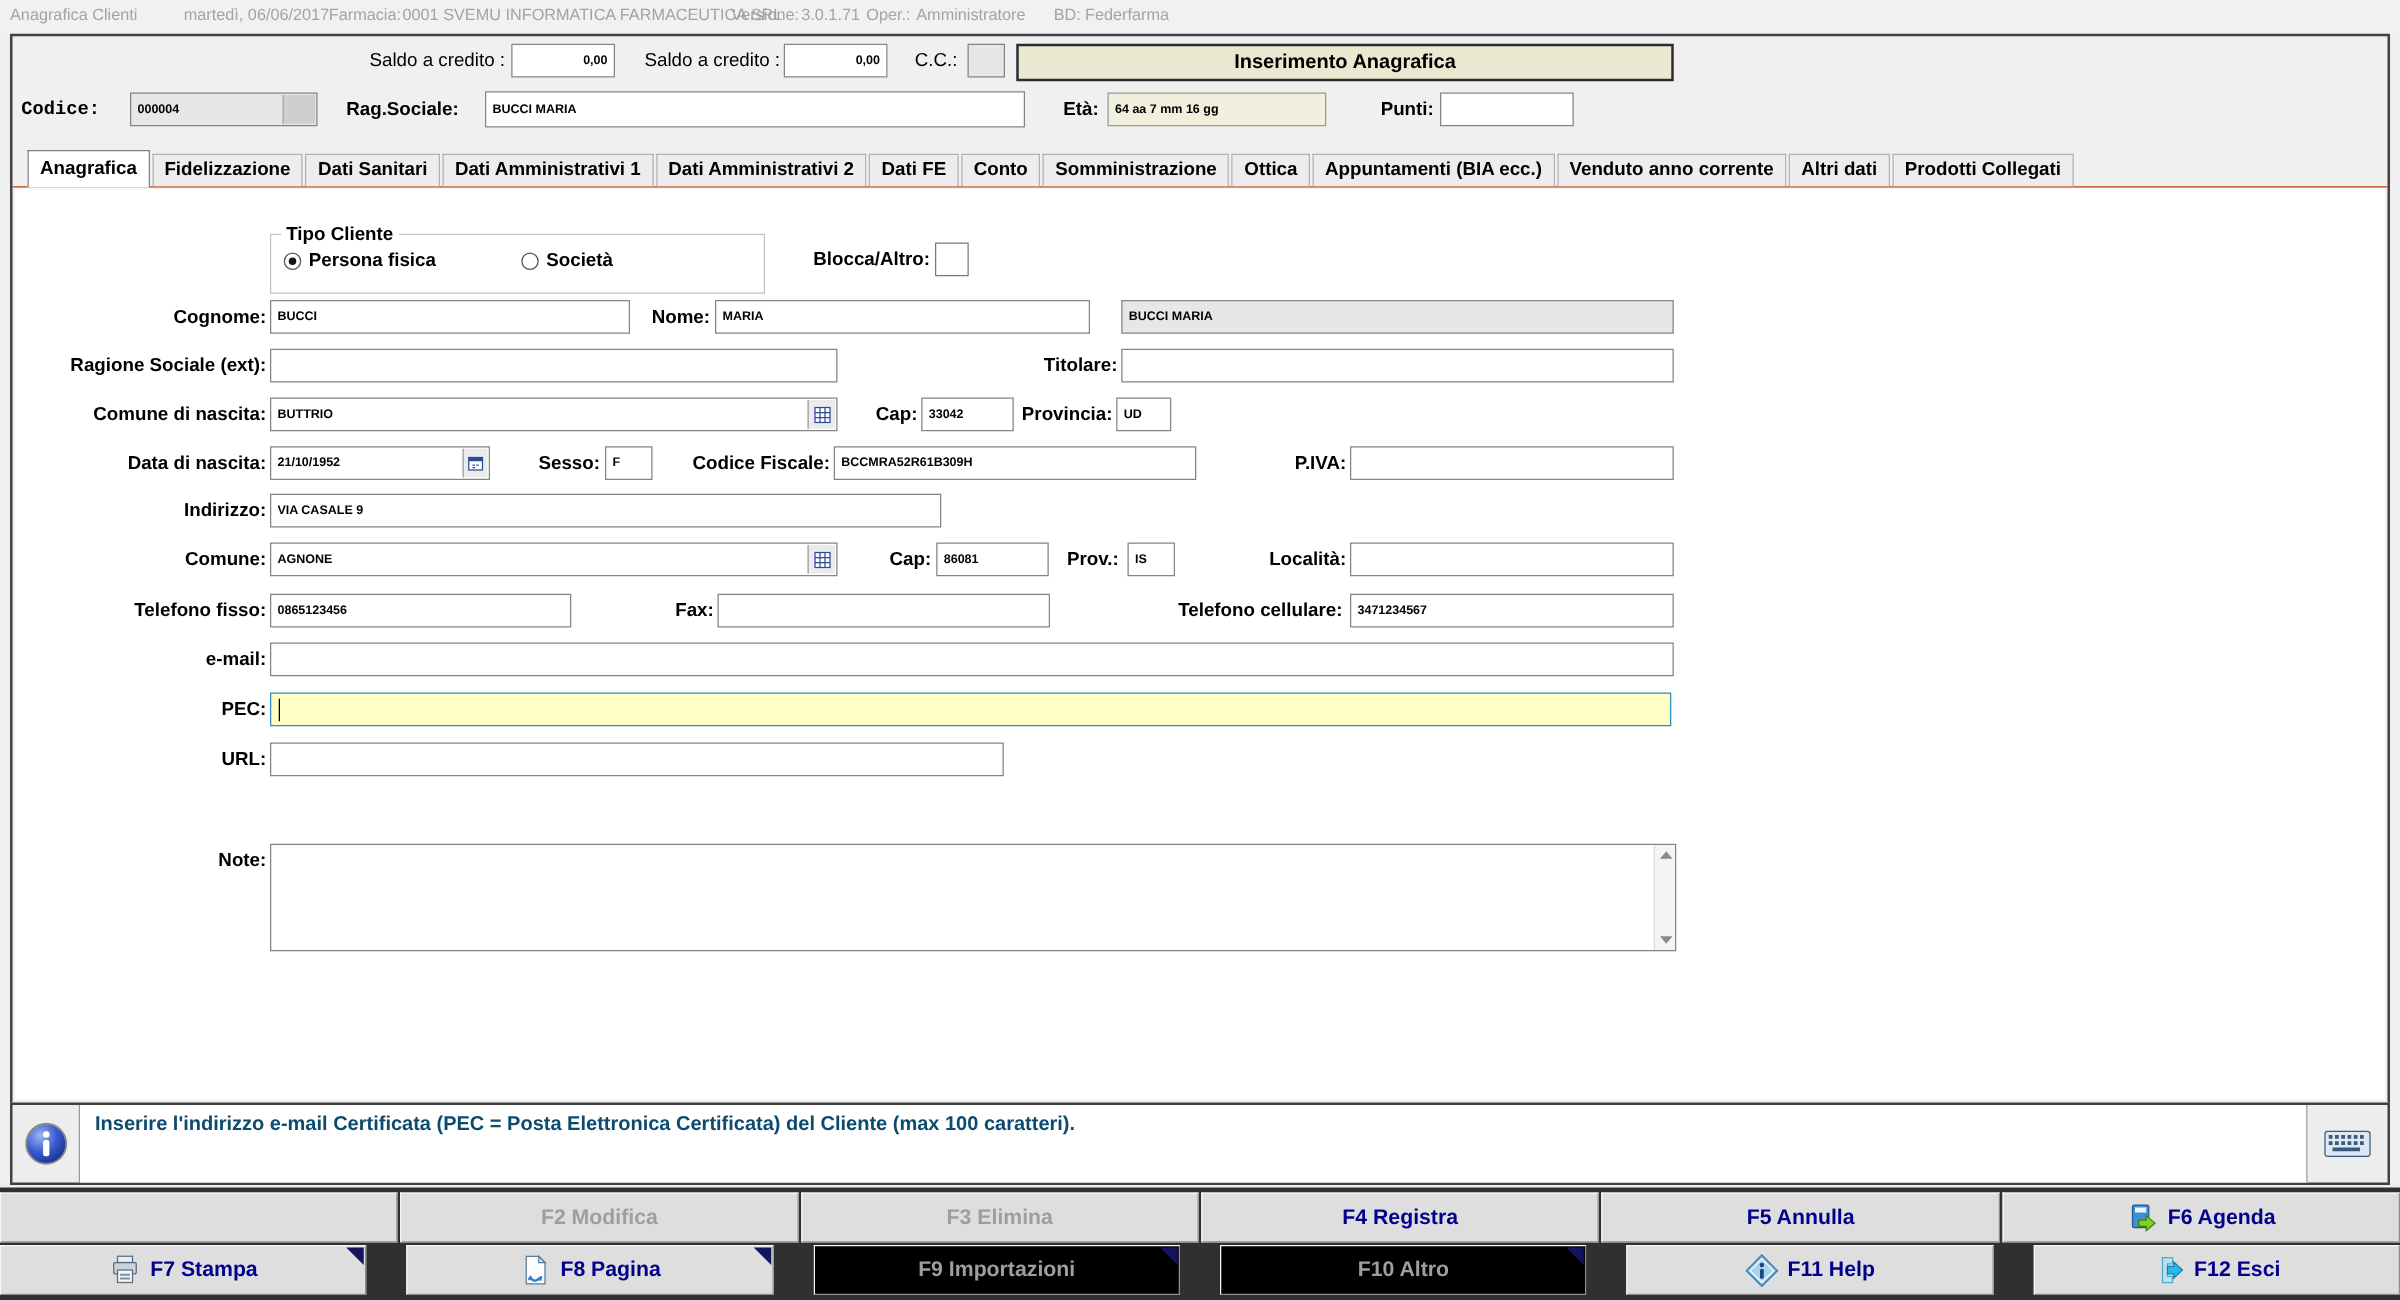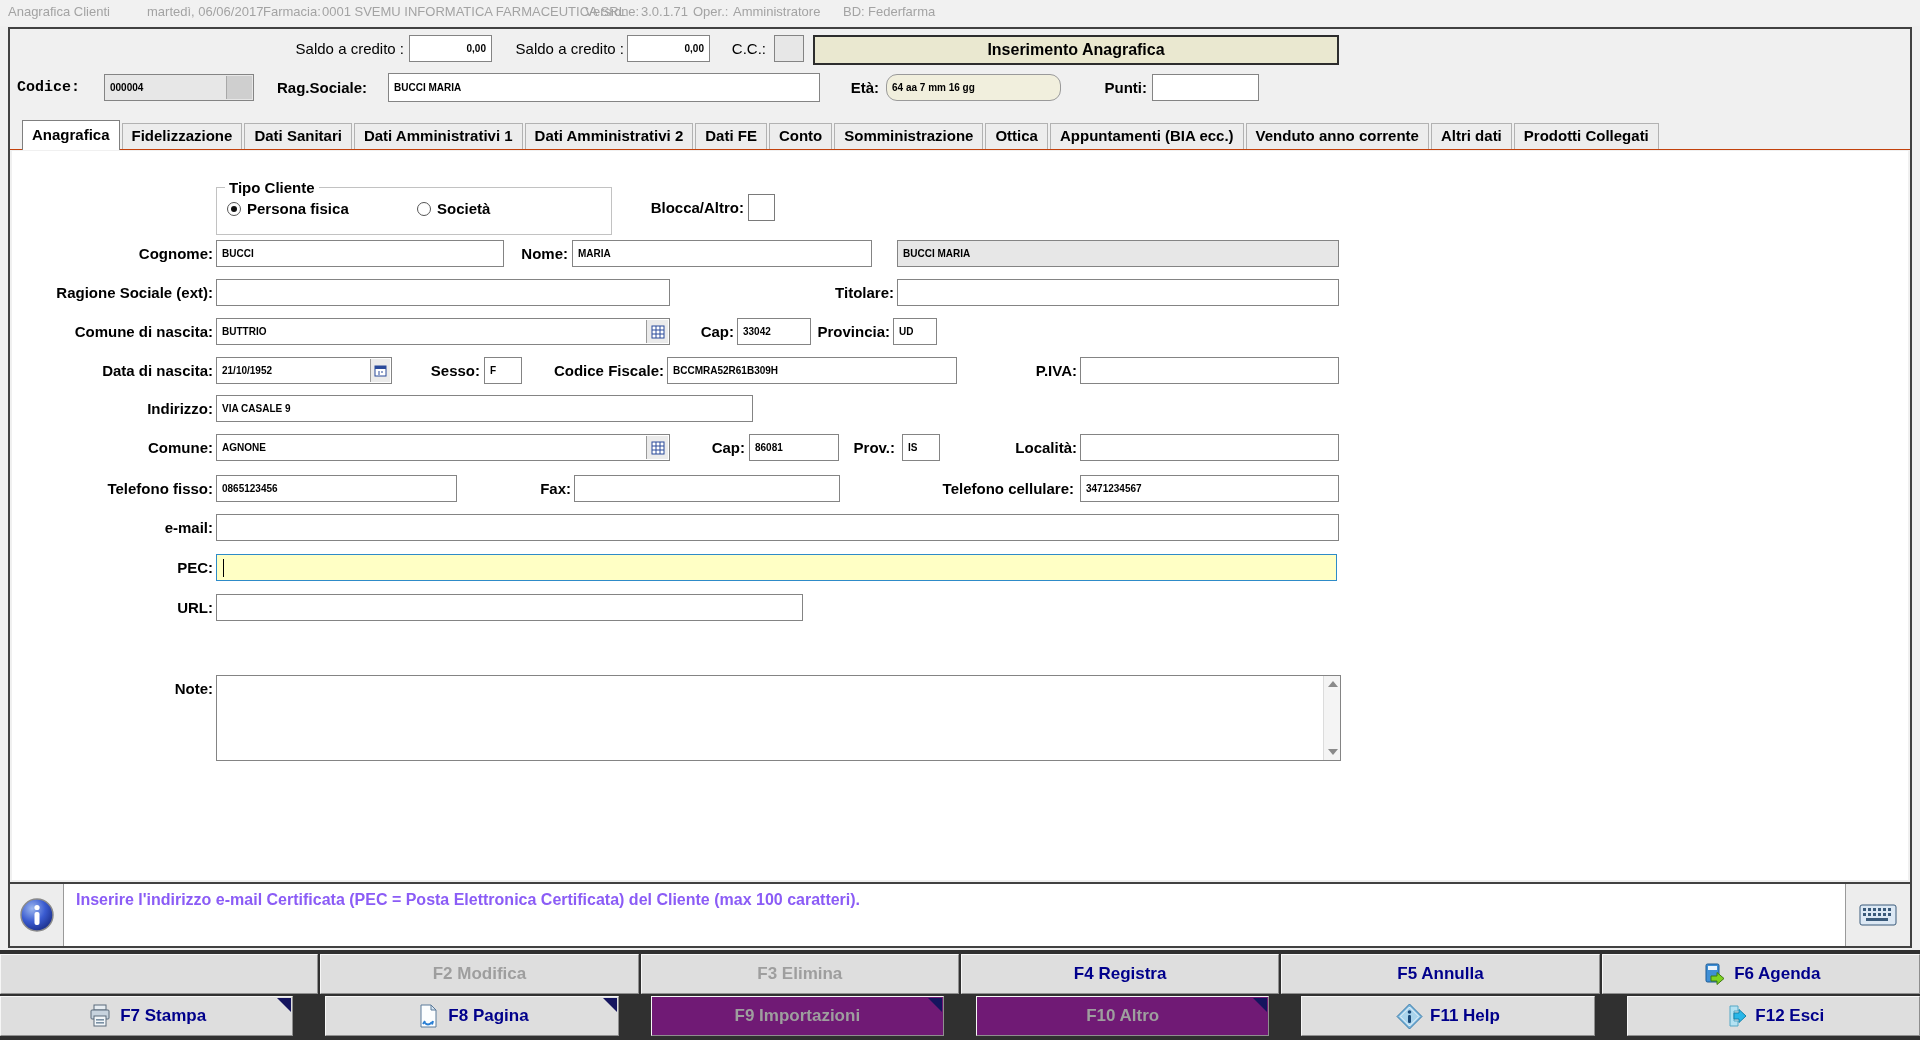--- a/index.html
+++ b/index.html
@@ -15,21 +15,21 @@
     border:2px solid #414141; background:#f0f0f0; }
 
   .lbl { position:absolute; font-weight:bold; font-size:15px; line-height:27px;
     text-align:right; white-space:nowrap; color:#000; }
   .lbl.plain { font-weight:normal; }
   .field { position:absolute; height:27px; border:1px solid #848484; background:#fff;
     font-family:"Liberation Sans", sans-serif; font-weight:bold; font-size:10px;
     padding:0 5px; color:#000; line-height:25px; }
   input.field { outline:none; }
   .field.ro { background:#e7e7e7; }
-  .field.beige { background:#f1efdd; border-color:#9a9a9a;border-radius:11px; }
+  .field.beige { background:#f1efdd; border-color:#9a9a9a; }
   .field.num { text-align:right; }
 
   .banner { position:absolute; left:803px; top:6px; width:526px; height:30px;
     background:#eae8d0; border:2px solid #2d2d2d; text-align:center;
     font-weight:bold; font-size:16px; line-height:26px; }
 
   
   .combo { padding-right:26px; }
   .combo-btn { position:absolute; right:1px; top:1px; width:22px; height:23px;
     background:#ebebeb; border-left:1px solid #9a9a9a; display:flex;
@@ -70,33 +70,33 @@
     border-left:5px solid transparent; border-right:5px solid transparent; }
   .arr.up { top:5px; border-bottom:6px solid #8a8a8a; }
   .arr.dn { bottom:5px; border-top:6px solid #8a8a8a; }
 
   
   .infobar { position:absolute; left:-2px; right:-2px; bottom:-2px; height:66px;
     border:2px solid #414141; background:#ededed; display:flex; }
   .info-icon-cell { width:54px; border-right:1px solid #9a9a9a;
     display:flex; align-items:center; justify-content:center; }
   .info-msg { flex:1; background:#fff; border-right:1px solid #9a9a9a;
-    padding:7px 12px; font-weight:bold; font-size:16px; color:#8b5cf6; }
+    padding:7px 12px; font-weight:bold; font-size:16px; color:#0c4a6e; }
   .kb-cell { width:64px; display:flex; align-items:center; justify-content:center; cursor:pointer; }
 
   
   .fkeys { position:absolute; left:0; top:950px; width:1920px; height:90px; background:#303030; }
   .frow { position:absolute; left:0; width:1920px; height:40px; display:flex; gap:2px; }
   .frow.r1 { top:4px; } .frow.r2 { top:46px;gap:32px; }
   .fcell { flex:1; background:#dedede; border-top:1px solid #f6f6f6; border-left:1px solid #f6f6f6;
     border-right:1px solid #8f8f8f; border-bottom:1px solid #8f8f8f;
     display:flex; align-items:center; justify-content:center; gap:7px;
     font-weight:bold; font-size:17px; color:#00008b; position:relative; cursor:pointer; }
   .fcell.disabled { color:#9e9e9e; cursor:default; }
-  .frow.r2 .fcell.disabled { background:#701a75; }
+  .frow.r2 .fcell.disabled { background:#000000; }
   .corner-tri { position:absolute; top:1px; right:1px; width:0; height:0;
     border-left:14px solid transparent; border-top:14px solid #14145e; }
 </style>
 </head>
 <body>
 
 <div class="statusbar">
   <span style="left:8px">Anagrafica Clienti</span>
   <span style="left:147px">martedì, 06/06/2017</span>
   <span style="left:263px">Farmacia:</span>

